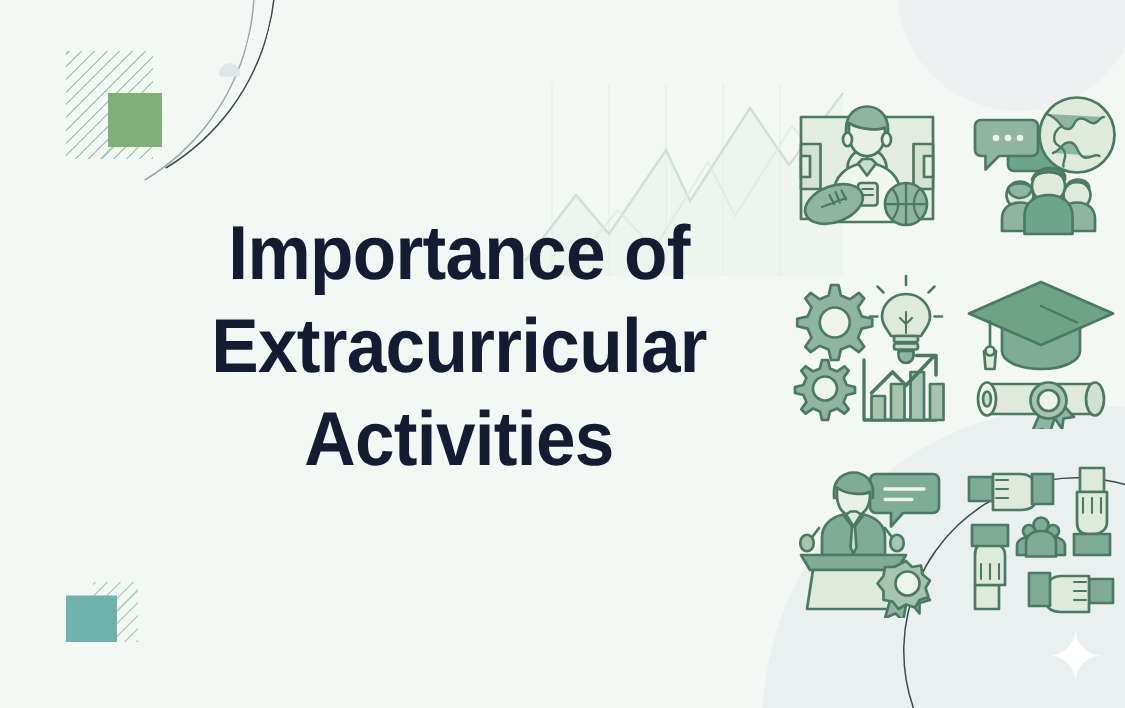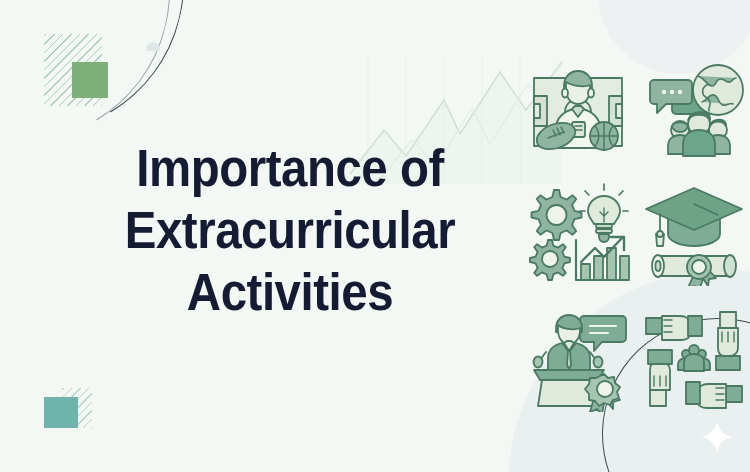--- a/index.html
+++ b/index.html
@@ -116,21 +116,21 @@
   .chart-bg {
     position: absolute;
     left: 348px; top: 56px;
     width: 216px; height: 128px;
     opacity: .55;
   }
 
   
   .title-block {
     position: absolute;
-    left: 60px;
+    left: 76px;
     top: 138px;
     width: 460px;
     text-align: center;
   }
   .title-line {
     display: block;
     color: #151b33;
     font-family: "Liberation Sans", sans-serif;
     font-weight: bold;
     font-size: 51px;

